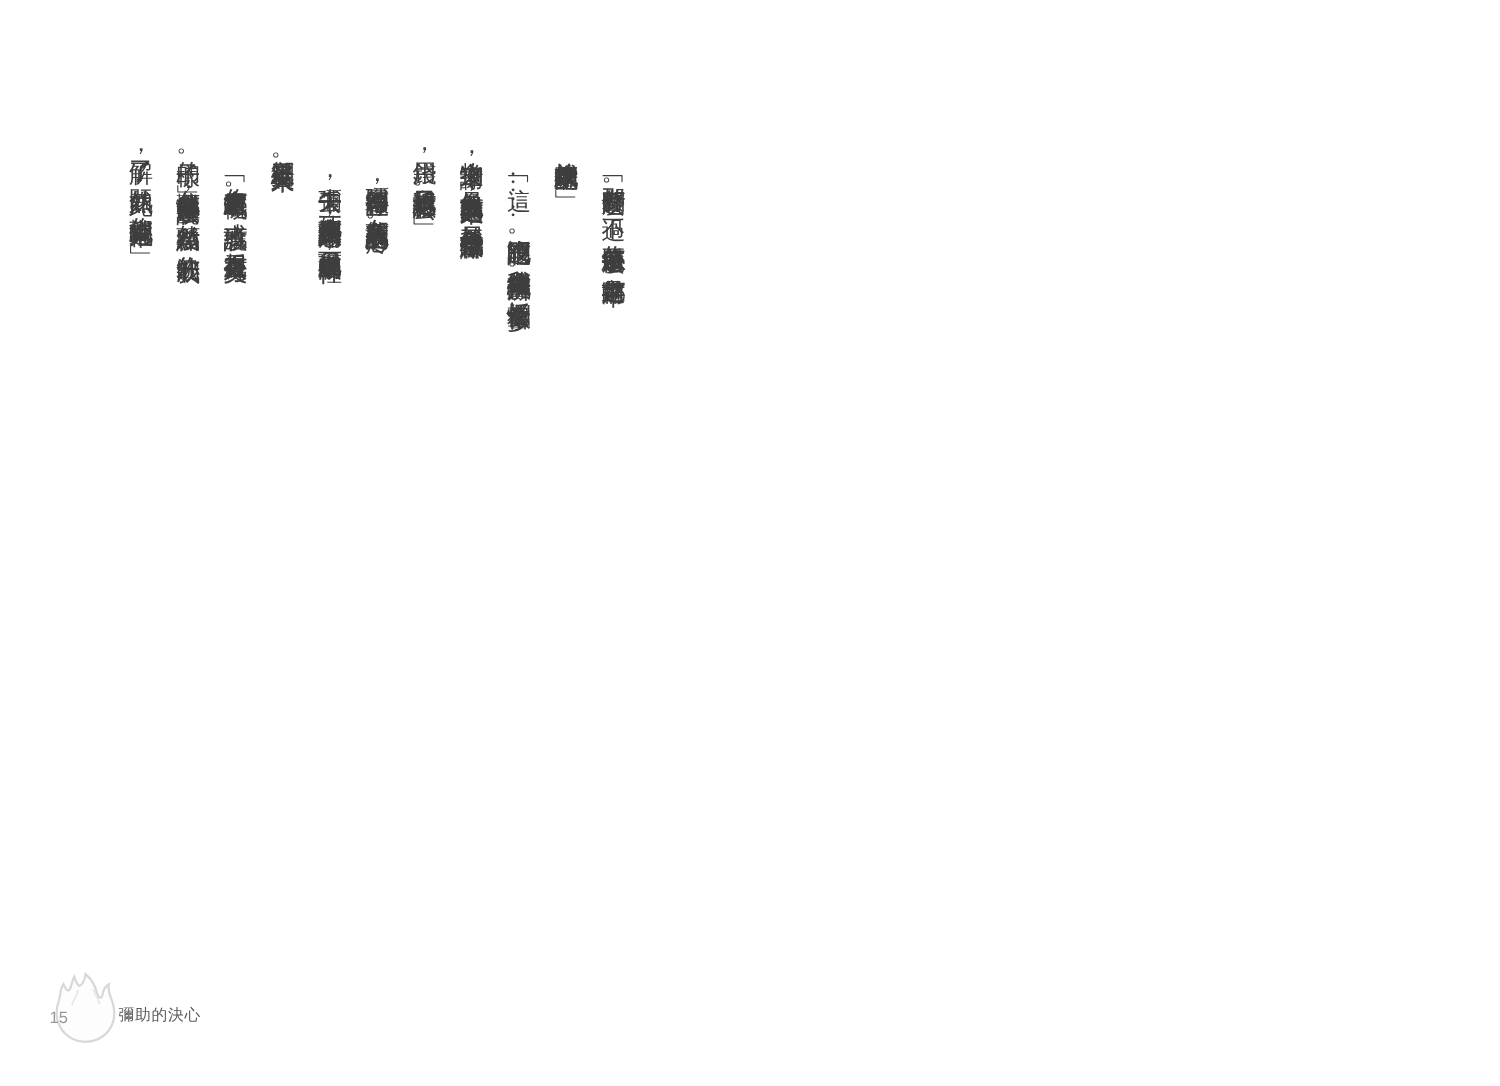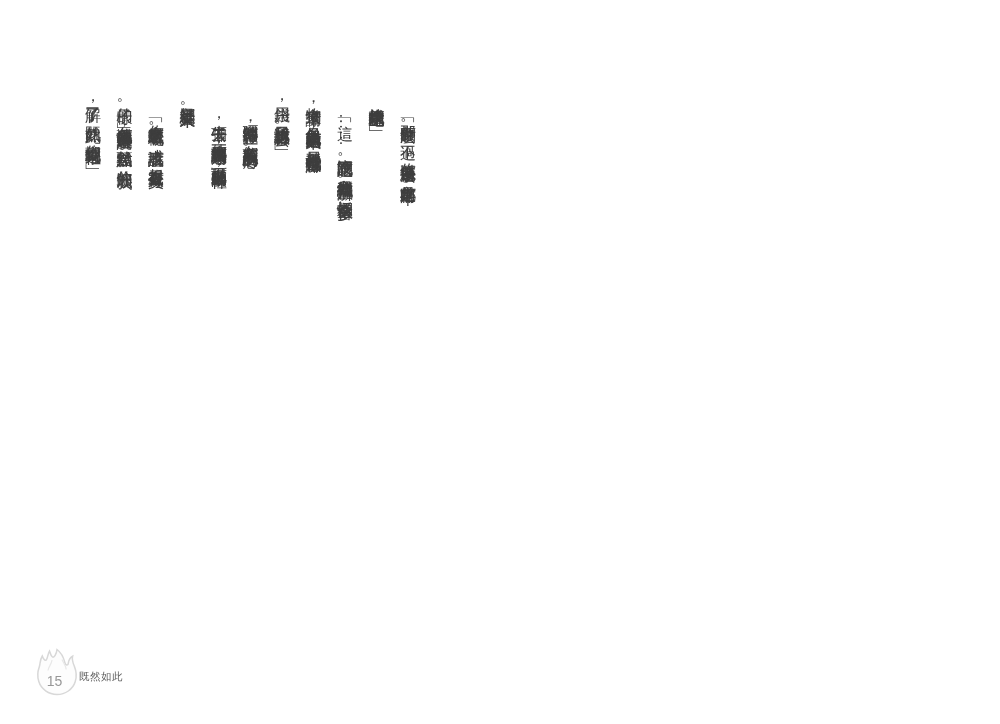--- a/index.html
+++ b/index.html
@@ -22,22 +22,22 @@
   }
   #left-text  { left:77px;  }
   .line { white-space:nowrap; }
   .line.indent { text-indent:17px; }
 
   
   .flame { position:absolute; width:48px; height:50px; }
   #flame-left  { left:33px;  top:647px; }
   .flame svg { display:block; width:100%; height:100%; }
   .flame .num {
-    position:absolute; left:0; right:5px; top:26px; text-align:center;
-    font-size:14px; color:#979797;
+    position:absolute; left:0; right:5px; top:26px; text-align:left;
+    font-size:11px; color:#979797;
     font-family:"Liberation Sans","DejaVu Sans",sans-serif;
   }
 
   
   .chapter-label {
     position:absolute; left:79px; top:670px;
     font-size:10.5px; letter-spacing:0.5px; color:#5c5c5c;
   }
 </style>
 </head>
@@ -70,16 +70,16 @@
 
     <div id="flame-left" class="flame">
       <svg viewBox="0 0 48 50">
         <path d="M24 2.5 C23.5 7 21 11 19.5 10 C18 9 17 5.5 16.5 4 C14.5 7.5 14.8 11.5 13.2 13 C11.8 14.3 10 11 9.3 9 C6.8 12.8 7.4 16.5 6.3 19.8 C4.6 24.6 4.2 29.8 5.8 34.6 C8.2 42.2 15.6 47.5 24 47.5 C32.4 47.5 39.8 42.4 42.2 34.8 C43.9 29.6 43.3 24.2 41.4 19.4 C40.2 16.4 38.6 13.2 39.6 9.2 C36.8 10.8 35.6 14 35.2 16.6 C34.9 18.8 32.6 18.6 31.9 15.8 C31 12 28.5 5.8 24 2.5 Z" fill="#fdfdfd" stroke="#d8d8d8" stroke-width="1.5"></path>
         <path d="M19 13 C18.5 17.5 15.5 19.5 15 23.5" fill="none" stroke="#e8e8e8" stroke-width="1.2"></path>
         <path d="M29 12.5 C30.5 16.5 33 18.5 33.2 22.5" fill="none" stroke="#e8e8e8" stroke-width="1.2"></path>
       </svg>
       <span class="num">15</span>
     </div>
 
-    <div class="chapter-label">既然如此</div>
+    <div class="chapter-label">彌助的決心</div>
   </div>
 
 </div>
 
 </body></html>

